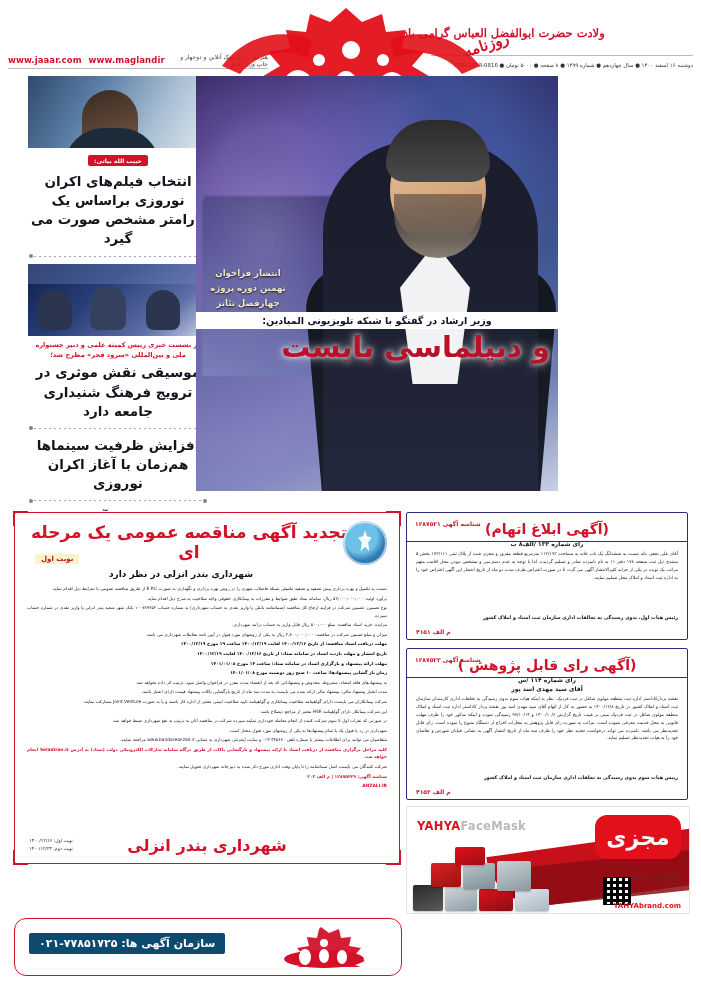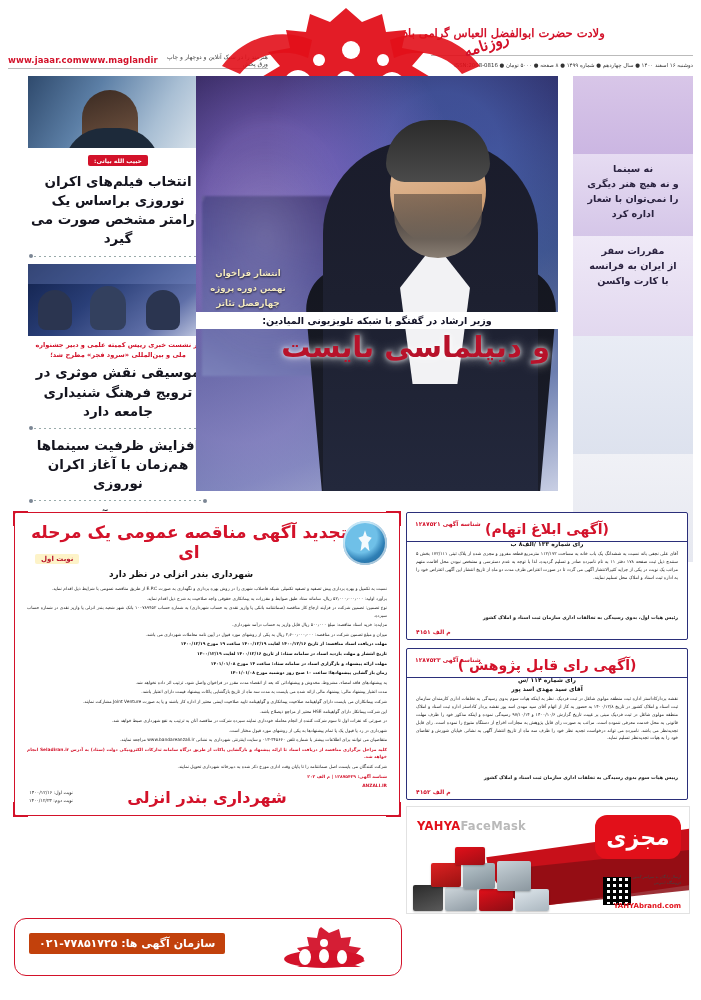--- a/index.html
+++ b/index.html
@@ -21,21 +21,21 @@
   }
   .issueline{
     position:absolute;right:8px;top:55px;width:262px;height:13px;
     display:flex;align-items:center;justify-content:flex-start;gap:3px;
     font-size:5.4px;color:#333;direction:rtl;white-space:nowrap;
     border-top:1px solid #bbb;padding-top:2px;
   }
   .issueline span{display:inline-block;}
   .sites{
     position:absolute;left:8px;top:52px;width:260px;height:16px;
-    display:flex;align-items:center;direction:ltr;
+    display:flex;align-items:center;gap:7px;direction:ltr;
     border-bottom:1px solid #bbb;
   }
   .sites .url{color:#d3122a;font-size:8.5px;font-weight:bold;letter-spacing:.1px;}
   .sites .slogan{color:#444;font-size:6px;direction:rtl;margin-right:auto;}
 
   .logo-wrap{
     position:absolute;left:50%;transform:translateX(-50%);top:6px;
     width:330px;height:120px;
   }
   .logo-wrap svg{display:block;}
@@ -155,21 +155,21 @@
   .hero-vert{
     position:absolute;left:10px;top:190px;width:84px;text-align:center;direction:rtl;
     color:#f3e9c0;font-weight:bold;font-size:8.6px;line-height:1.75;
     text-shadow:0 1px 2px rgba(0,0,0,.8);
   }
 
   
   .notice{position:absolute;box-sizing:border-box;background:#fff;}
 
   .tender{
-    left:14px;top:512px;width:386px;height:304px;
+    left:14px;top:512px;width:386px;height:352px;
     border:1.6px solid #d3122a;border-radius:2px;
   }
   .corner{position:absolute;width:13px;height:13px;border:2.4px solid #d3122a;}
   .corner.tl{left:-2px;top:-2px;border-right:0;border-bottom:0;}
   .corner.tr{right:-2px;top:-2px;border-left:0;border-bottom:0;}
   .corner.bl{left:-2px;bottom:-2px;border-right:0;border-top:0;}
   .corner.br{right:-2px;bottom:-2px;border-left:0;border-top:0;}
 
   .tender-title{
     margin:9px 50px 0 14px;text-align:center;color:#d3122a;font-weight:bold;
@@ -283,21 +283,21 @@
     position:absolute;right:8px;bottom:27px;direction:rtl;color:#444;font-size:3.8px;
     line-height:1.6;text-align:right;width:74px;
   }
 
   
   .footbar{
     position:absolute;left:14px;top:918px;width:386px;height:56px;
     border:1.4px solid #d3122a;border-radius:12px;background:#fff;
   }
   .footbar .phone{
-    position:absolute;left:14px;top:14px;background:#c2410c;color:#fff;
+    position:absolute;left:14px;top:14px;background:#0c4a6e;color:#fff;
     font-weight:bold;font-size:11px;padding:4px 10px;border-radius:2px;direction:rtl;
   }
   .footbar .mini-logo{
     position:absolute;right:22px;top:6px;width:110px;height:44px;
   }
 </style>
 </head>
 <body>
 
 <div class="page">
@@ -364,32 +364,20 @@
 
     <div class="sb-head">افزایش ظرفیت سینماها هم‌زمان با آغاز اکران نوروزی</div>
 
     <div class="dotrule"></div>
 
     <div class="sb-head">تحریم و کرونا آسیب هایی زیادی به مطبوعات وارد کرد</div>
 
     <div class="dotrule"></div>
   </div>
 
-  <div class="rightcol">
-    <div class="rbox b1"></div>
-    <div class="rbox b2" style="white-space:pre-line">نه سینما
-و نه هیچ هنر دیگری
-را نمی‌توان با شعار
-اداره کرد</div>
-    <div class="rbox b3" style="white-space:pre-line">مقررات سفر
-از ایران به فرانسه
-با کارت واکسن</div>
-    <div class="rbox b4"></div>
-    <div class="rbox b5"></div>
-  </div>
 
   <div class="hero">
     <div class="bg"></div>
     <div class="screens"></div>
     <div class="glow"></div>
     <div class="suitL"></div>
     <div class="suitR"></div>
     <div class="figure"></div>
     <div class="shirt"></div>
     <div class="head"></div>

